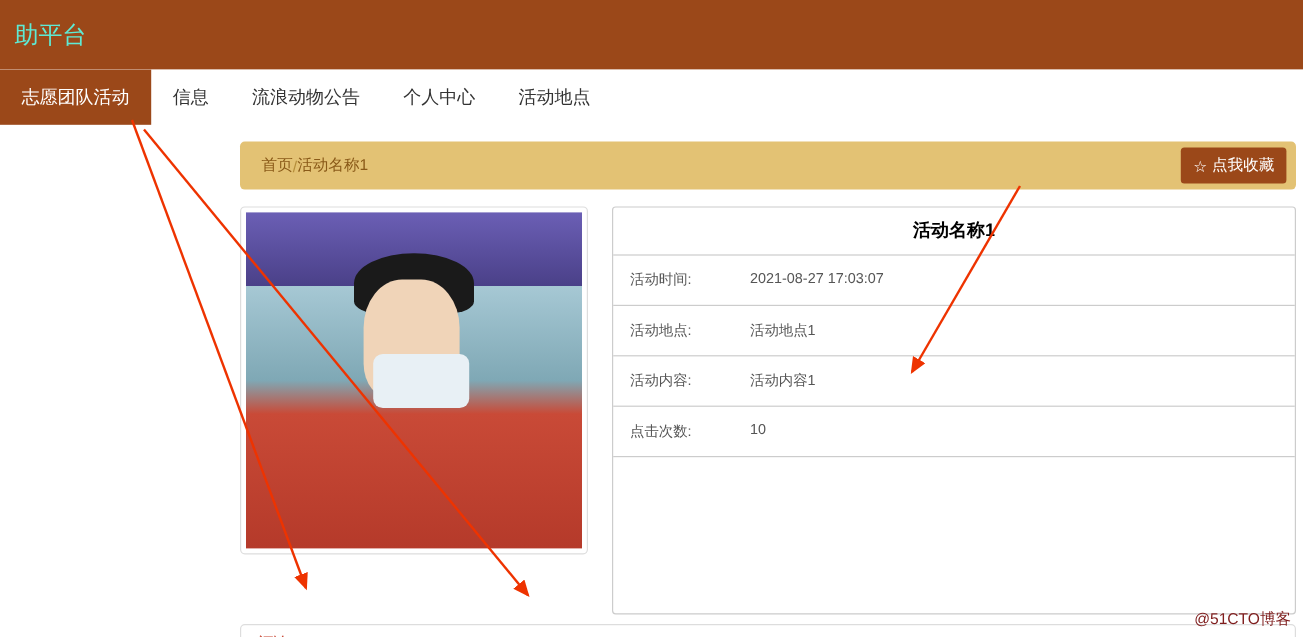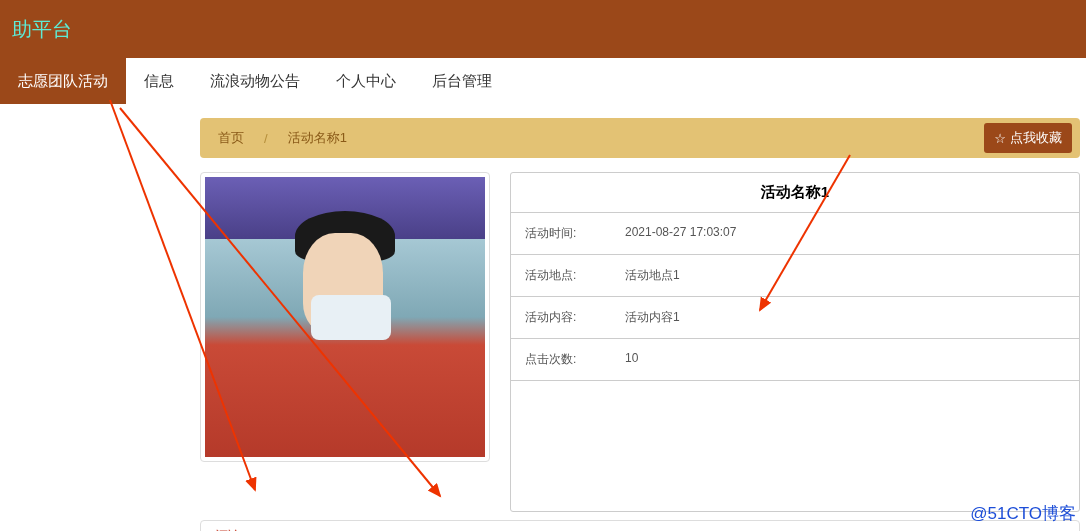--- a/index.html
+++ b/index.html
@@ -54,21 +54,20 @@
     width: 880px;
     display: flex;
     align-items: center;
     justify-content: space-between;
     padding: 0 8px 0 18px;
     border-radius: 4px;
   }
   .breadcrumb-left {
     display: flex;
     align-items: center;
-    gap: 20px;
     font-size: 13px;
   }
   .breadcrumb-home { color: #8a5a18; }
   .breadcrumb-sep { color: #b58e3a; }
   .breadcrumb-current { color: #8a5a18; }
   .fav-btn {
     background: #9b4819;
     color: #fff;
     border: none;
     padding: 6px 10px;
@@ -205,43 +204,43 @@
     border-radius: 4px;
     margin-top: 8px;
     padding: 6px 14px;
     font-size: 13px;
     color: #c94a37;
   }
   .watermark {
     position: absolute;
     right: 10px;
     bottom: 6px;
-    color: #1d4ed8;
-    font-size: 17px;
+    color: #7f1d1d;
+    font-size: 13px;
     text-align: center;
   }
   .arrow {
     position: absolute;
     pointer-events: none;
   }
   .arrow svg { overflow: visible; }
 </style>
 </head>
 <body>
 
 <div class="header">
   <div class="header-title">助平台</div>
 </div>
 
 <div class="nav">
   <div class="nav-item active">志愿团队活动</div>
   <div class="nav-item">信息</div>
   <div class="nav-item">流浪动物公告</div>
   <div class="nav-item">个人中心</div>
-  <div class="nav-item">后台管理</div>
+  <div class="nav-item">活动地点</div>
 </div>
 
 <div class="content">
 
   <div class="breadcrumb-bar">
     <div class="breadcrumb-left">
       <span class="breadcrumb-home">首页</span>
       <span class="breadcrumb-sep">/</span>
       <span class="breadcrumb-current">活动名称1</span>
     </div>

